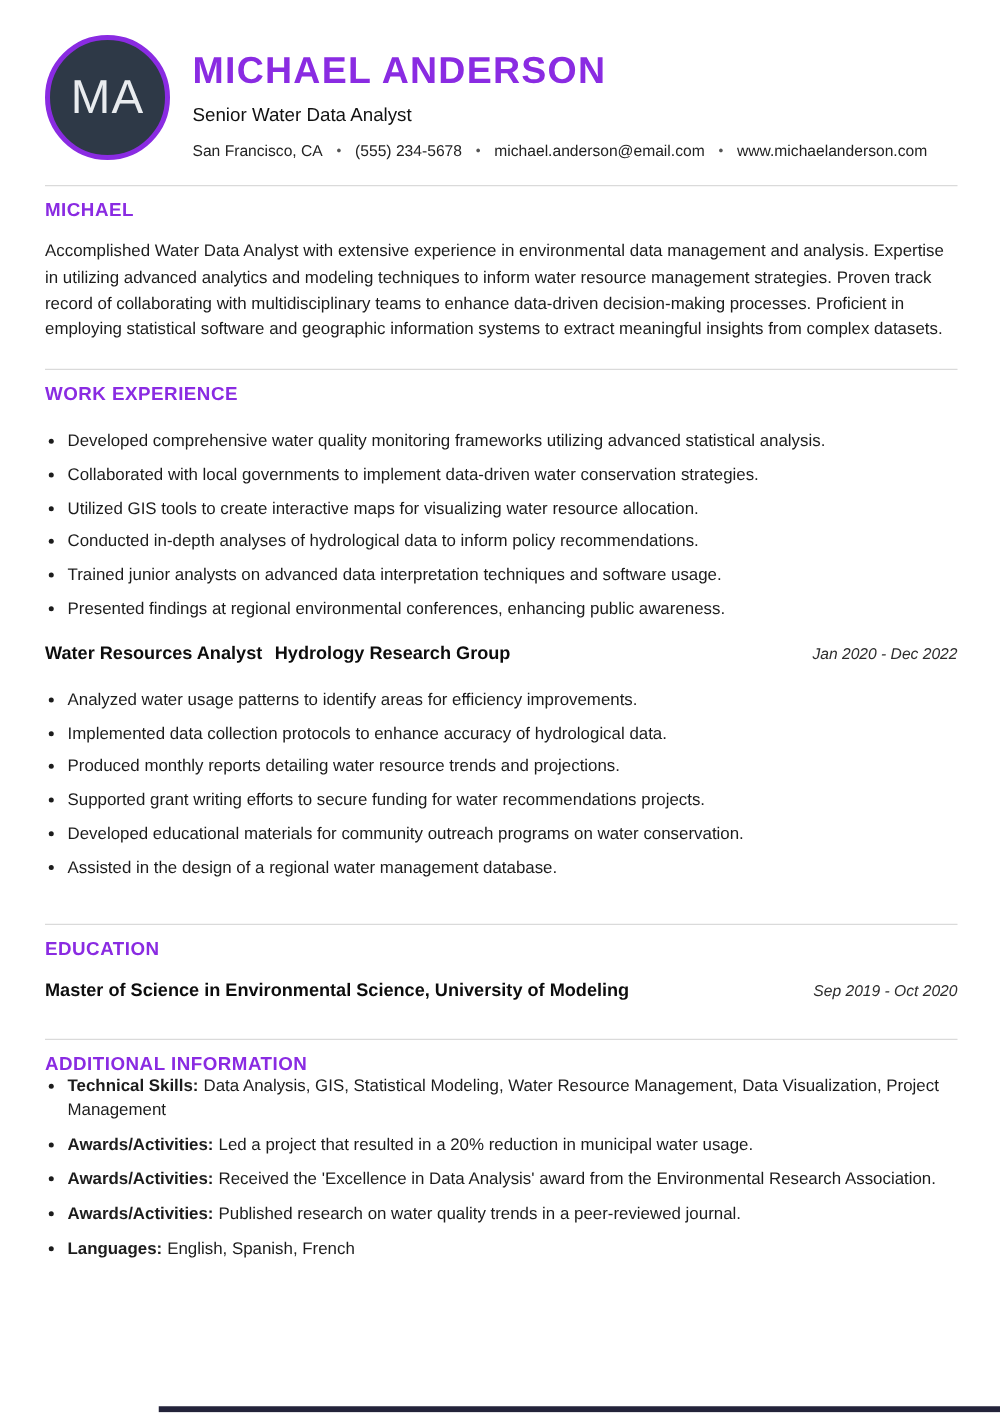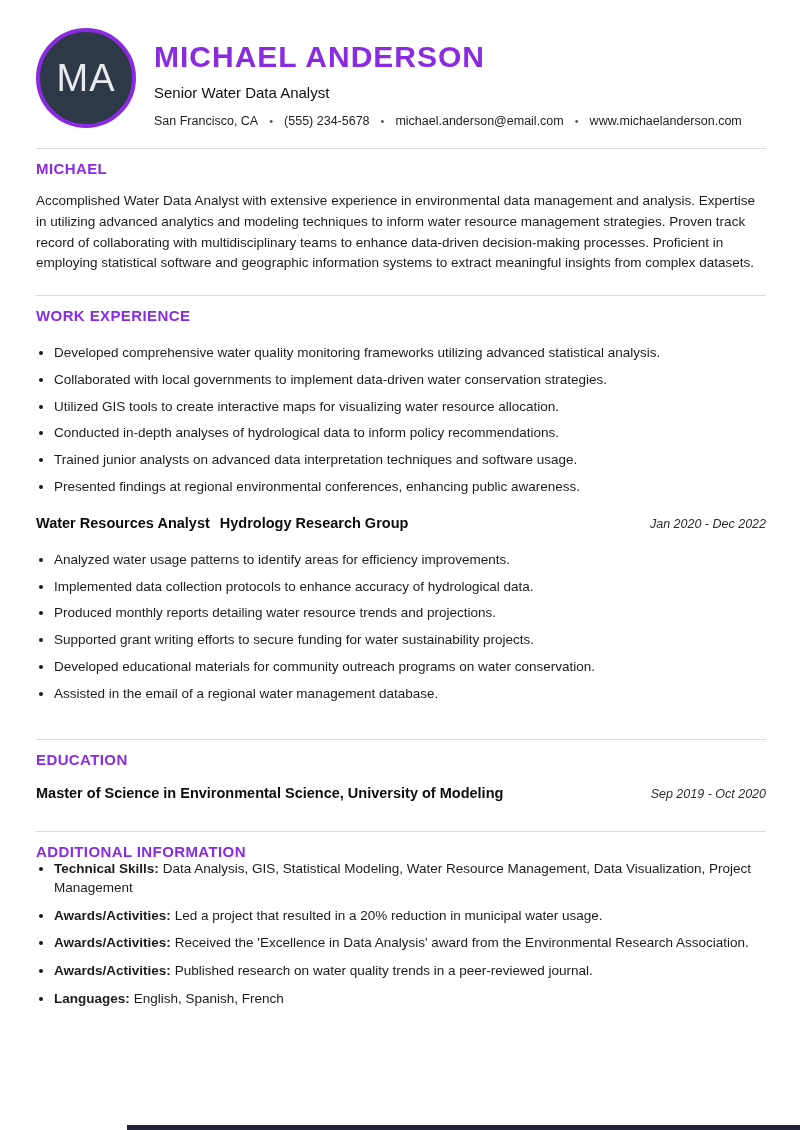--- a/index.html
+++ b/index.html
@@ -126,23 +126,23 @@
       <div class="entry-head">
         <div class="entry-titles">
           <span>Water Resources Analyst</span><span class="entry-company">Hydrology Research Group</span>
         </div>
         <span class="entry-dates">Jan 2020 - Dec 2022</span>
       </div>
       <ul class="bullets">
         <li>Analyzed water usage patterns to identify areas for efficiency improvements.</li>
         <li>Implemented data collection protocols to enhance accuracy of hydrological data.</li>
         <li>Produced monthly reports detailing water resource trends and projections.</li>
-        <li>Supported grant writing efforts to secure funding for water sustainability projects.</li>
+        <li>Supported grant writing efforts to secure funding for water recommendations projects.</li>
         <li>Developed educational materials for community outreach programs on water conservation.</li>
-        <li>Assisted in the email of a regional water management database.</li>
+        <li>Assisted in the design of a regional water management database.</li>
       </ul>
     </article>
   </section>
 
   <section style="margin-top: 36px;">
     <h2 class="sec-heading">EDUCATION</h2>
     <div class="edu-row">
       <span class="edu-degree">Master of Science in Environmental Science, University of Modeling</span>
       <span class="entry-dates">Sep 2019 - Oct 2020</span>
     </div>

